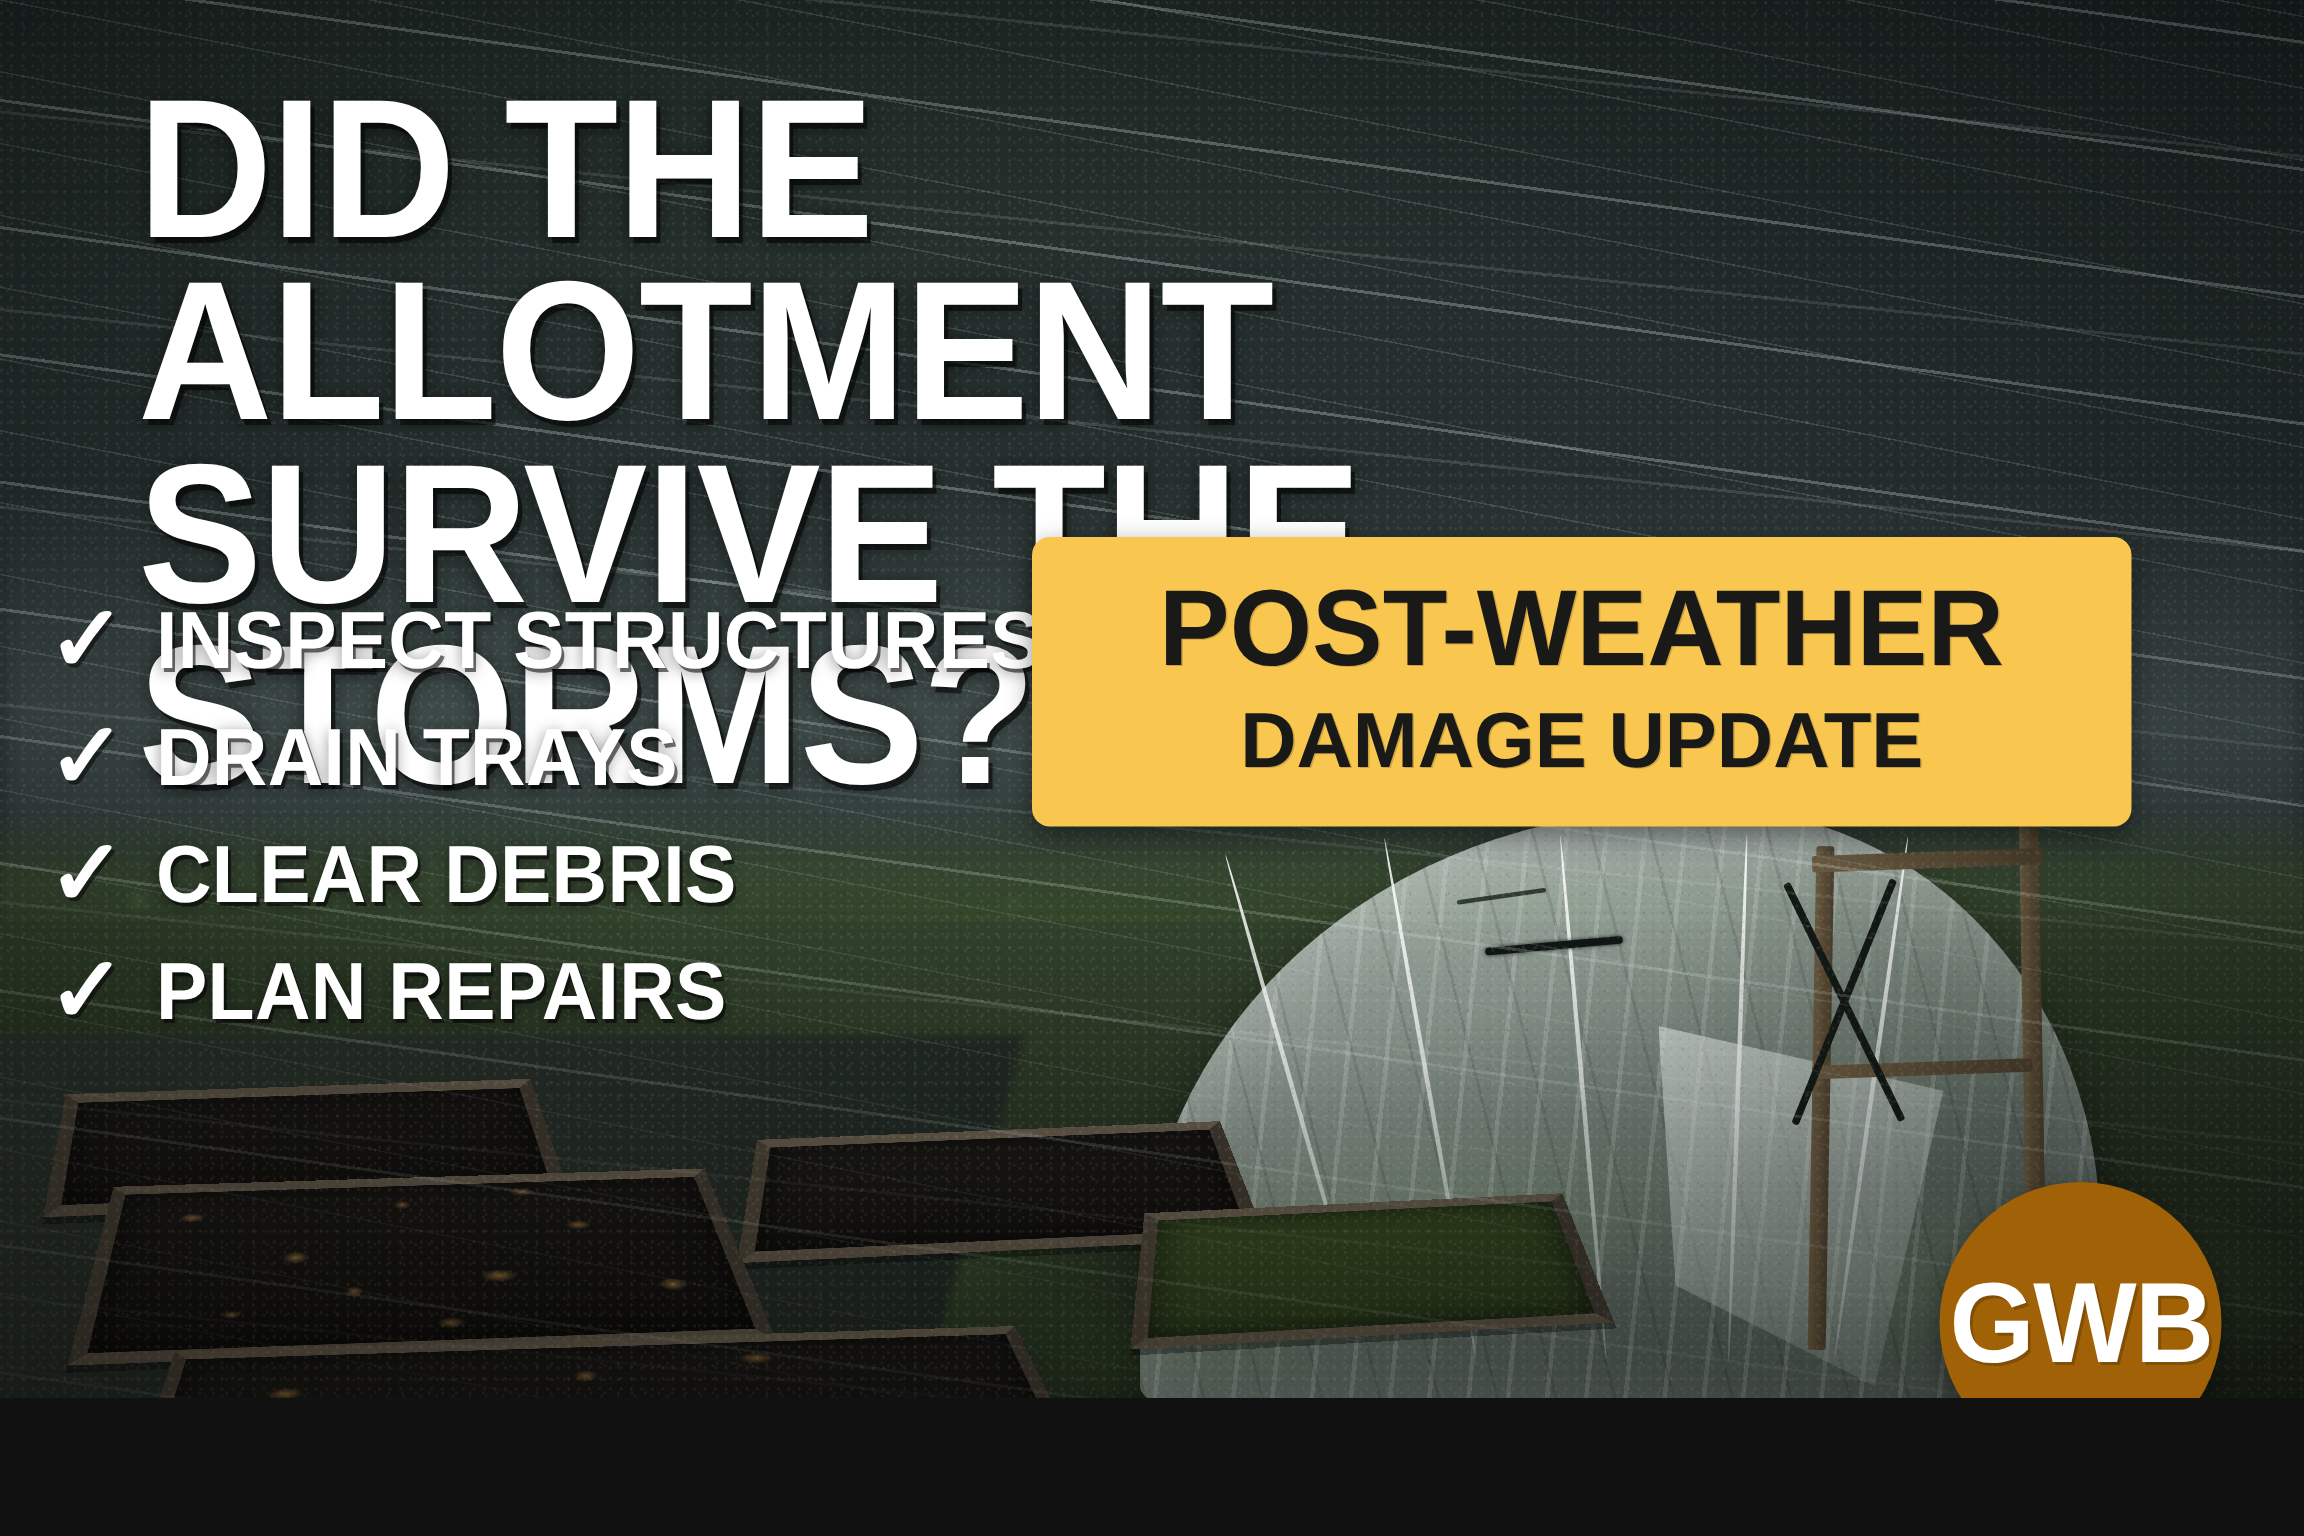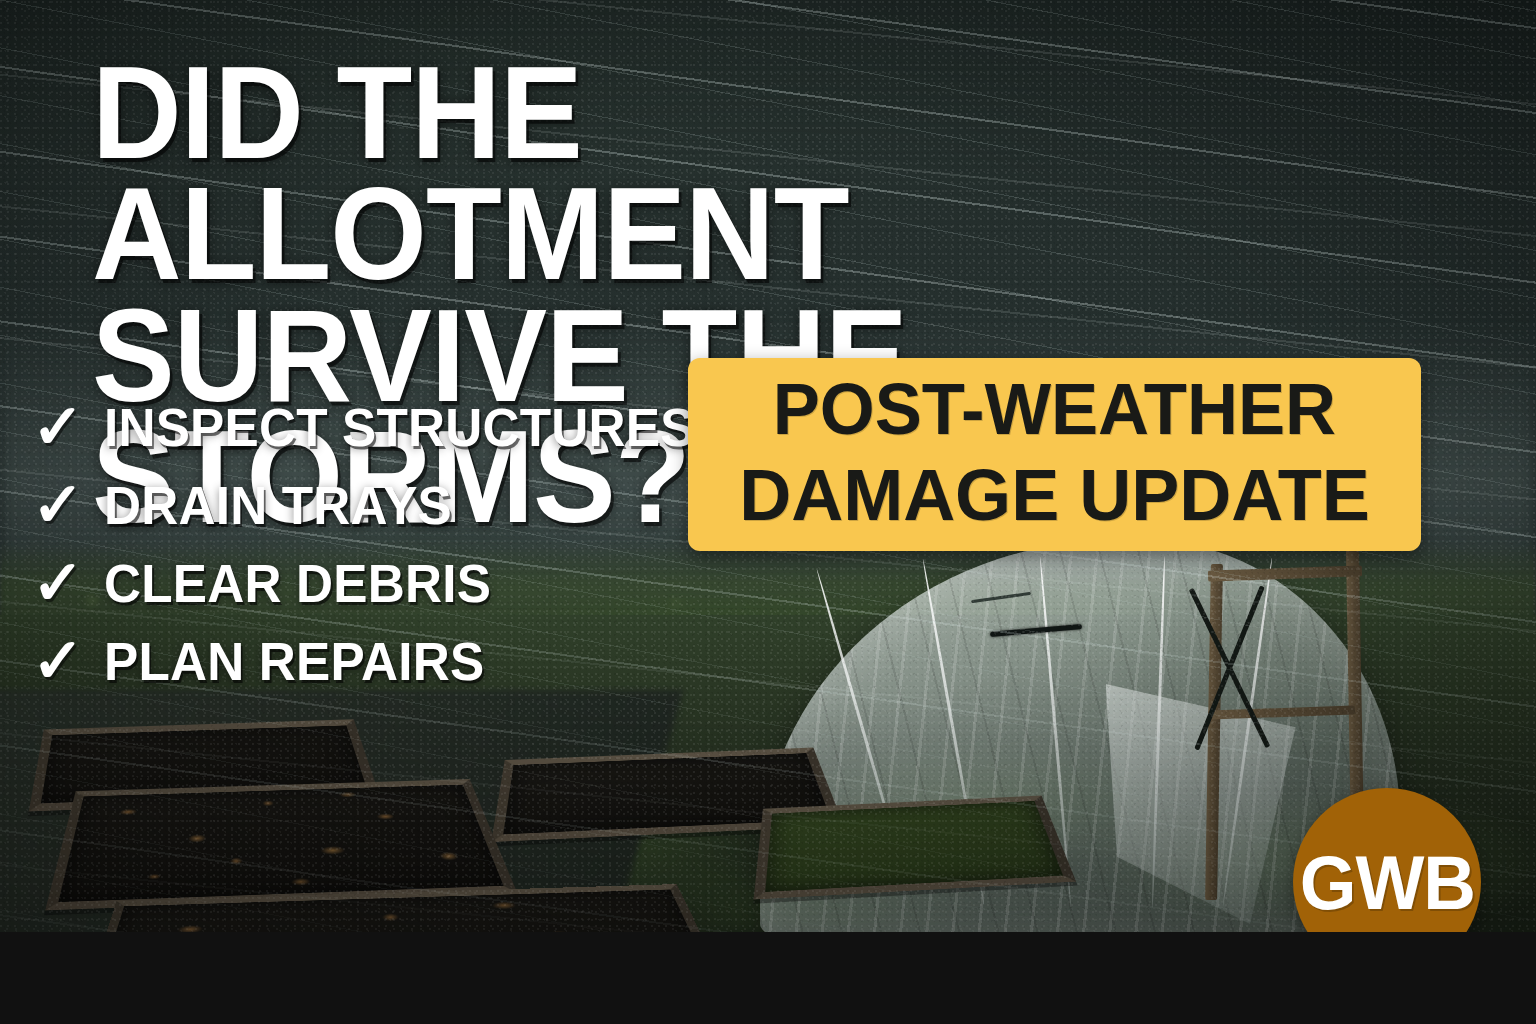--- a/index.html
+++ b/index.html
@@ -287,21 +287,21 @@
     display:flex; flex-direction:column; align-items:center; justify-content:center;
     padding:10px 18px 14px;
     gap:12px;
   }
   .badge-line{
     color:#191a17; font-weight:700; line-height:.96;
     white-space:nowrap; text-align:center;
     text-shadow:1px 1px 0 rgba(0,0,0,.18);
   }
   #badge-line-1{ font-size:72px; transform:scaleX(.98); }
-  #badge-line-2{ font-size:72px; transform:scaleX(1.0); margin-top:4px; }
+  #badge-line-2{ font-size:52px; transform:scaleX(1.0); margin-top:4px; }
 
   .logo{
     position:absolute; left:1293px; top:788px; width:188px; height:188px;
     border-radius:50%;
     background:#a16207;
     display:flex; align-items:center; justify-content:center;
     box-shadow:0 6px 18px rgba(0,0,0,.4);
   }
   .logo-text{
     color:#fff; font-weight:700; font-size:76px; letter-spacing:-1px;

